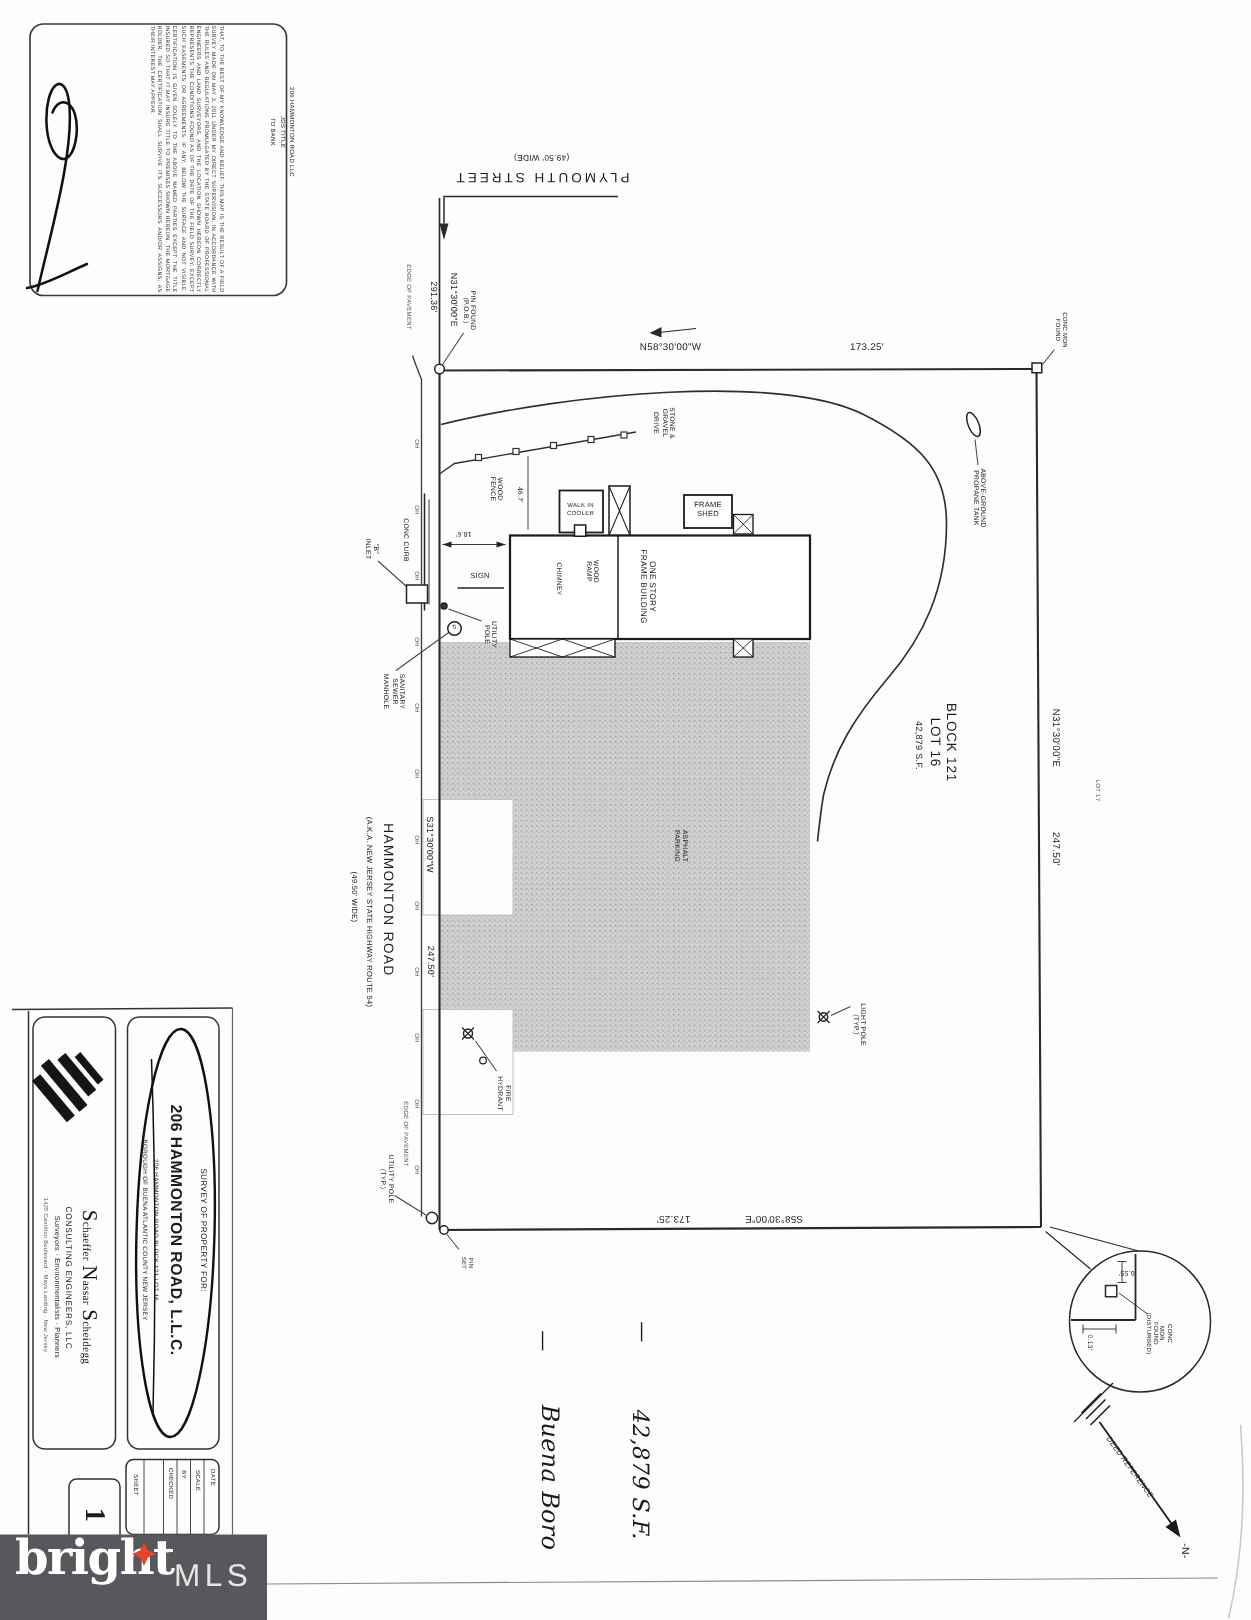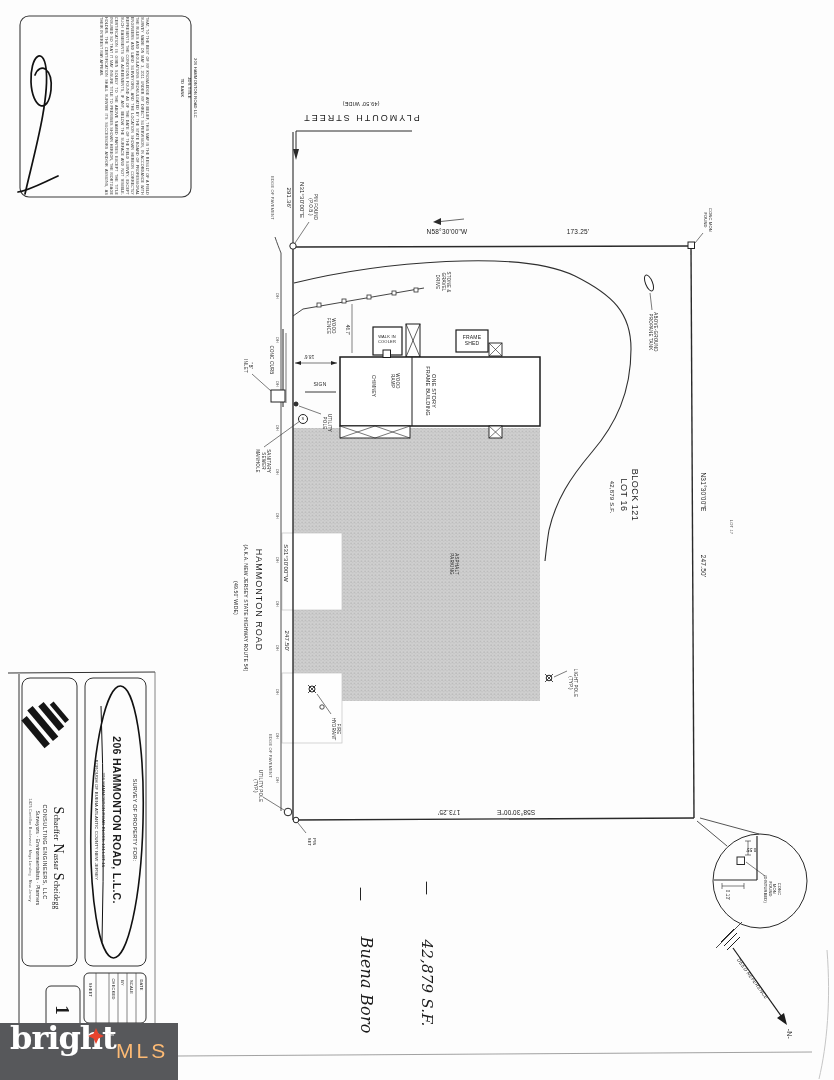--- a/index.html
+++ b/index.html
@@ -20,21 +20,21 @@
   .it{font-style:italic}
   .hand{font-family:"DejaVu Serif",serif;font-style:italic;color:#1a1a1a;}
   .serif{font-family:"Liberation Serif",serif;}
   .just{white-space:normal;text-align:justify;line-height:1.42;color:#333;}
   .fw{font-family:"Liberation Serif",serif;font-size:7.5px;display:inline-block;margin:0 1.5px;color:#111;}
   .fw::first-letter{font-size:14px;}
   #wm{position:absolute;left:0;top:1023px;width:178px;height:57px;background:#57585b;}
   #wm .brand{position:absolute;left:10px;top:-4px;font-family:"DejaVu Serif",serif;font-weight:bold;
              font-size:32px;color:#ffffff;letter-spacing:-1px;}
   #wm .tm{position:absolute;left:107px;top:9px;font-size:7px;color:#eeeeee;}
-  #wm .mls{position:absolute;left:116px;top:16px;font-size:21px;color:#fdba74;letter-spacing:3px;
+  #wm .mls{position:absolute;left:116px;top:16px;font-size:21px;color:#e5e5e5;letter-spacing:3px;
            font-family:"Liberation Sans",sans-serif;}
   #wm svg{position:absolute;left:88px;top:5px;}
 </style>
 </head>
 <body>
 
 <div id="sheet">
 
   <svg width="834" height="1080" viewBox="0 0 834 1080">
     <defs>

